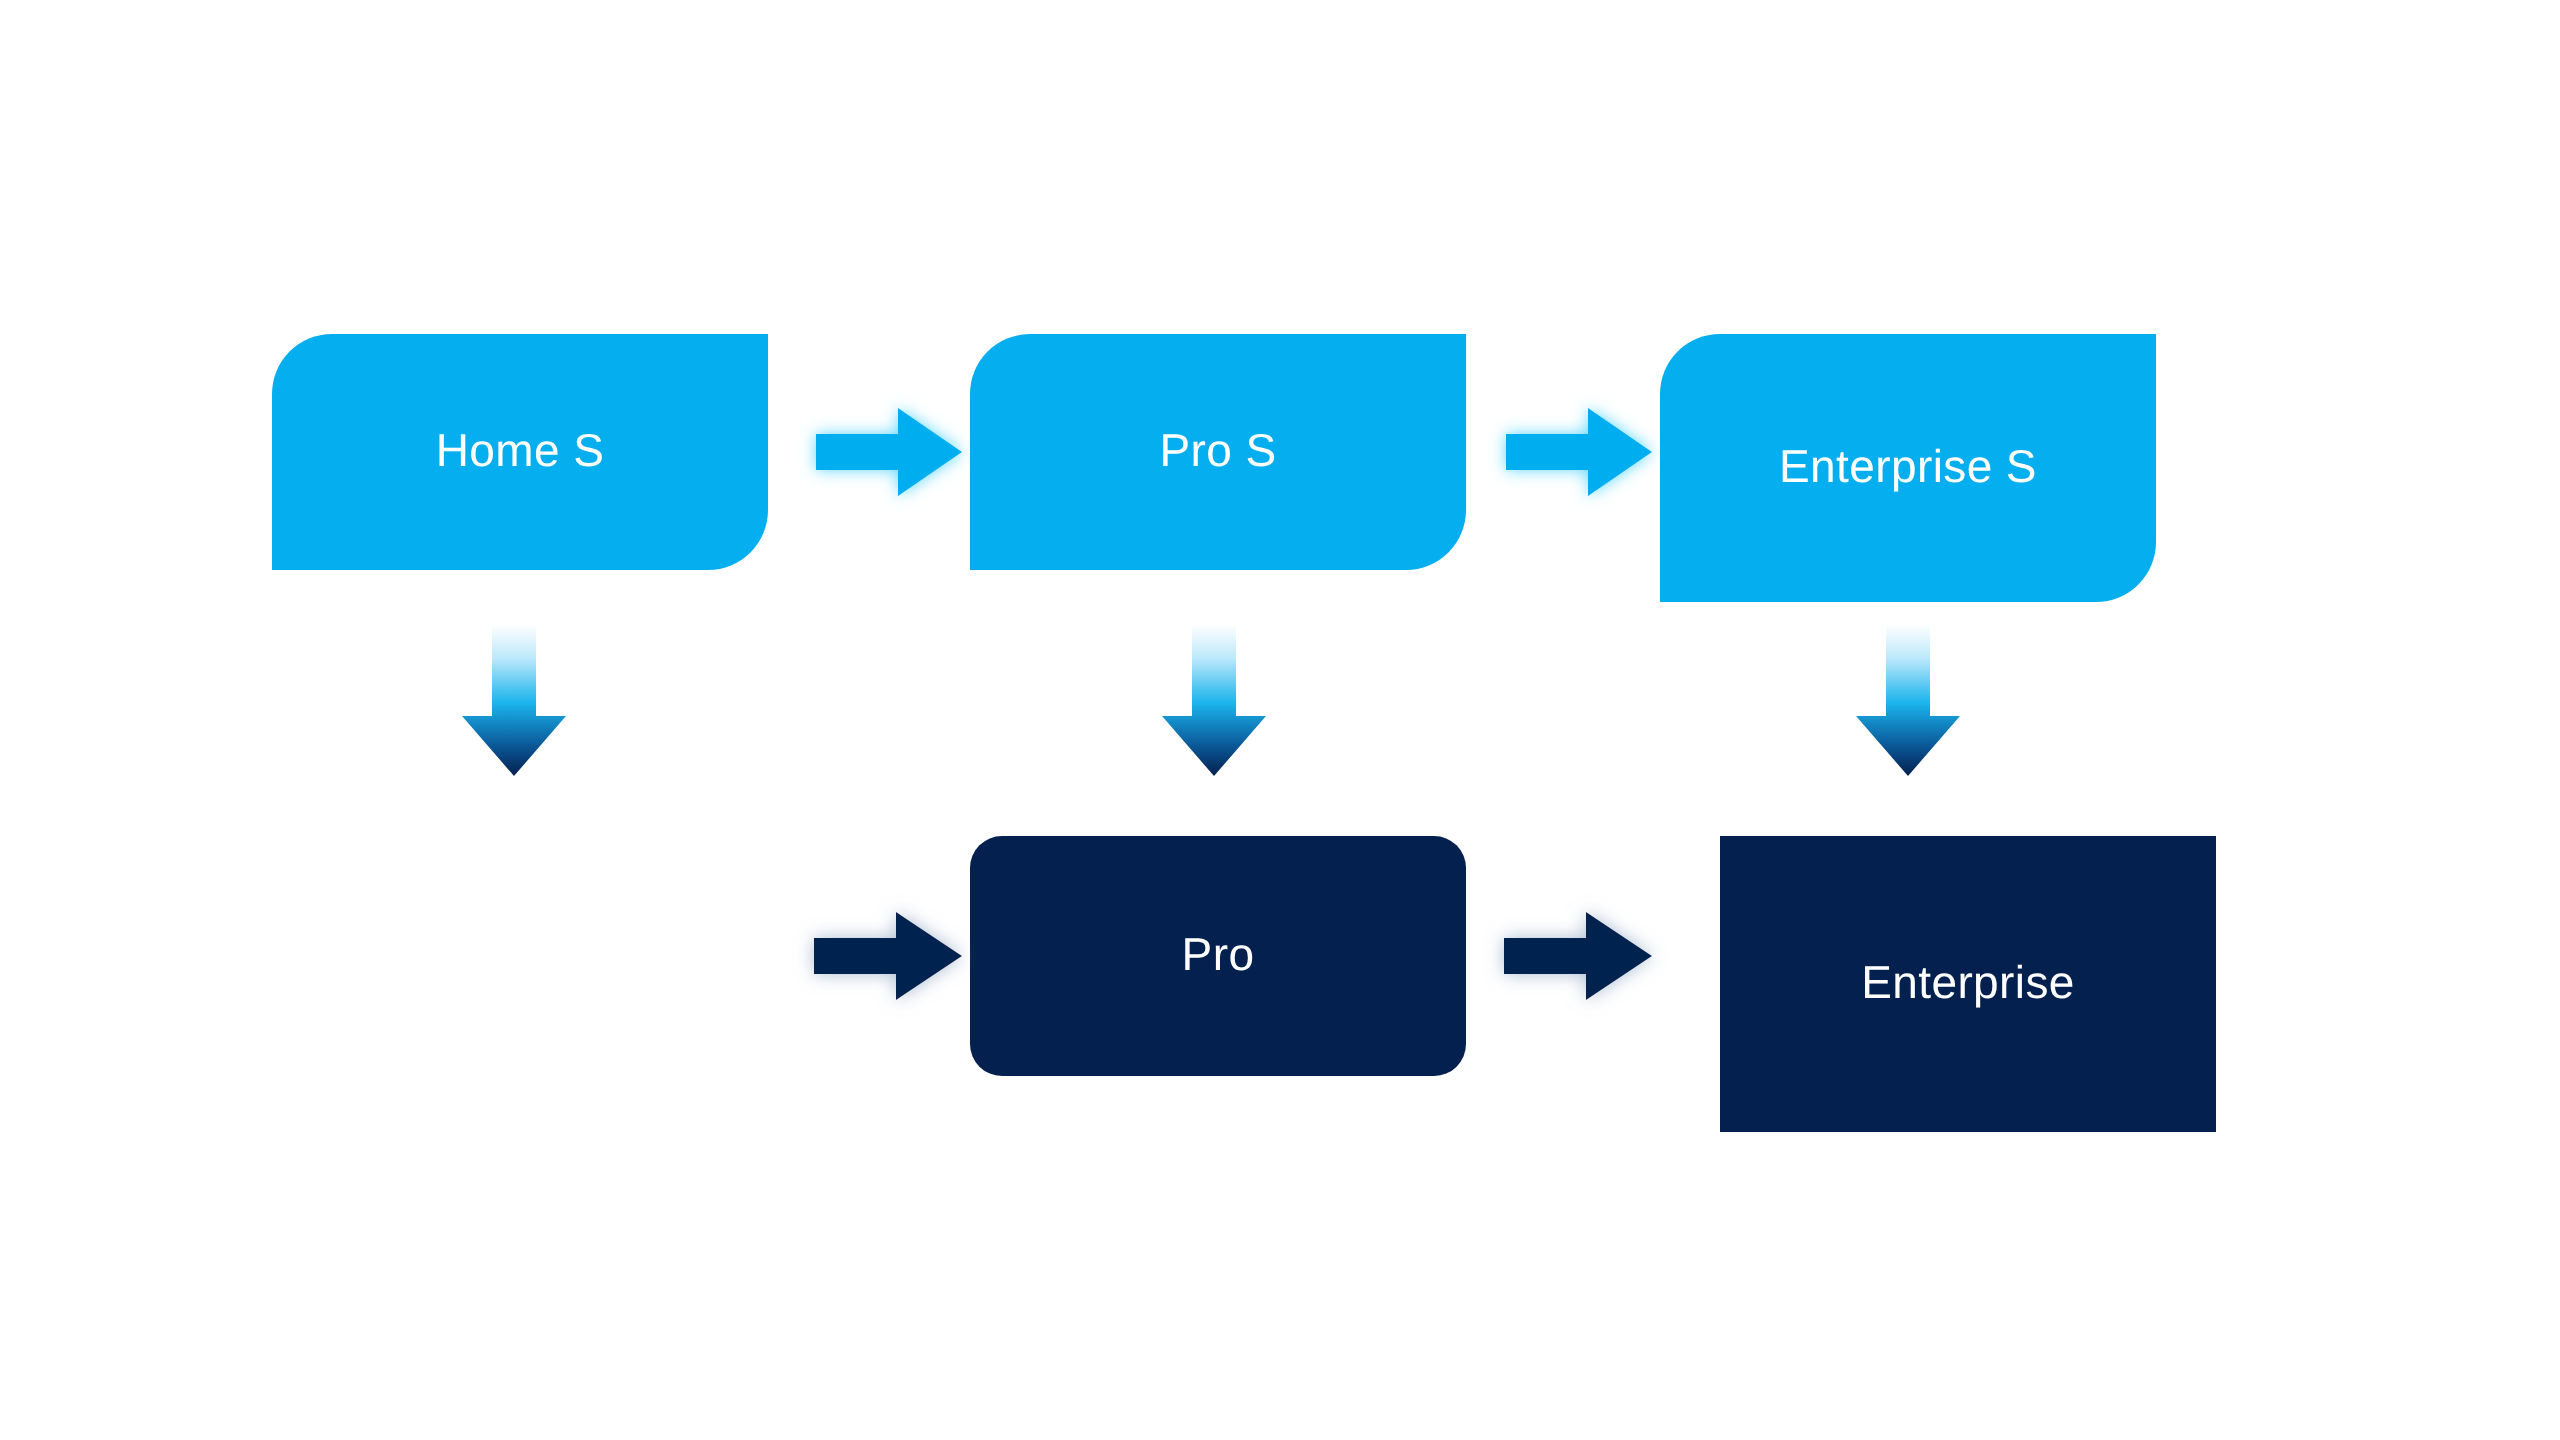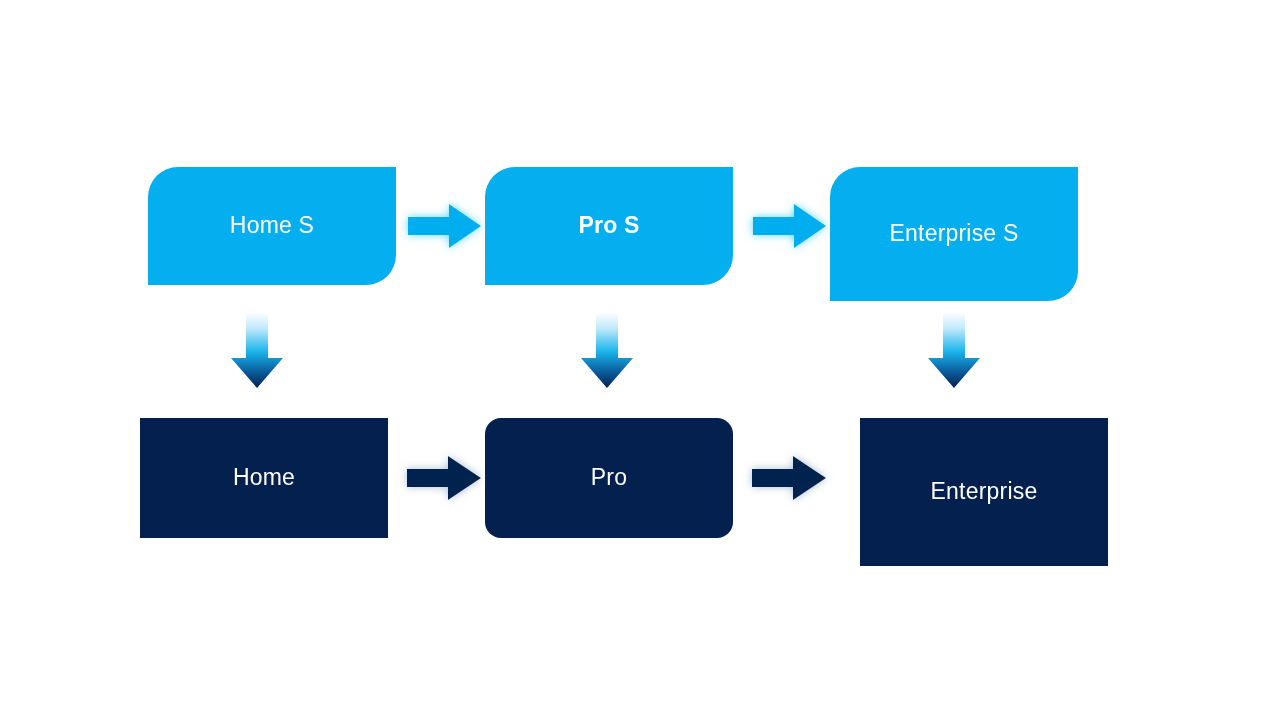--- a/index.html
+++ b/index.html
@@ -60,25 +60,25 @@
     position: absolute;
     display: block;
   }
   .arrow svg { display: block; overflow: visible; }
 </style>
 </head>
 <body>
 
 <div id="canvas">
 
-  <div class="node node-top" style="left:148px; top:167px; width:248px; height:118px;">
+  <div class="node node-top" style="left:136px; top:167px; width:248px; height:118px;">
     <span class="node-label">Home S</span>
   </div>
 
-  <div class="node node-top" style="left:485px; top:167px; width:248px; height:118px;font-weight:bold;">
+  <div class="node node-top" style="left:485px; top:167px; width:248px; height:118px;">
     <span class="node-label">Pro S</span>
   </div>
 
   <div class="node node-top" style="left:830px; top:167px; width:248px; height:134px;">
     <span class="node-label">Enterprise S</span>
   </div>
 
   <div class="arrow" style="left:405px; top:200px; width:80px; height:52px;">
     <svg width="80" height="52" viewBox="0 0 80 52">
       <defs>
@@ -139,23 +139,20 @@
           <stop offset="22%" stop-color="#bfe9fb"></stop>
           <stop offset="52%" stop-color="#1ab4ec"></stop>
           <stop offset="78%" stop-color="#0b5e9e"></stop>
           <stop offset="100%" stop-color="#04204f"></stop>
         </linearGradient>
       </defs>
       <polygon points="18,2 40,2 40,48 55,48 29,78 3,48 18,48" fill="url(#downGradC)"></polygon>
     </svg>
   </div>
 
-  <div class="node node-bottom" style="left:140px; top:418px; width:248px; height:120px;">
-    <span class="node-label">Home</span>
-  </div>
 
   <div class="node node-bottom" style="left:485px; top:418px; width:248px; height:120px;border-radius:16px;">
     <span class="node-label">Pro</span>
   </div>
 
   <div class="node node-bottom" style="left:830px; top:418px; width:248px; height:148px;margin-left:30px;">
     <span class="node-label">Enterprise</span>
   </div>
 
   <div class="arrow" style="left:403px; top:452px; width:82px; height:52px;">

